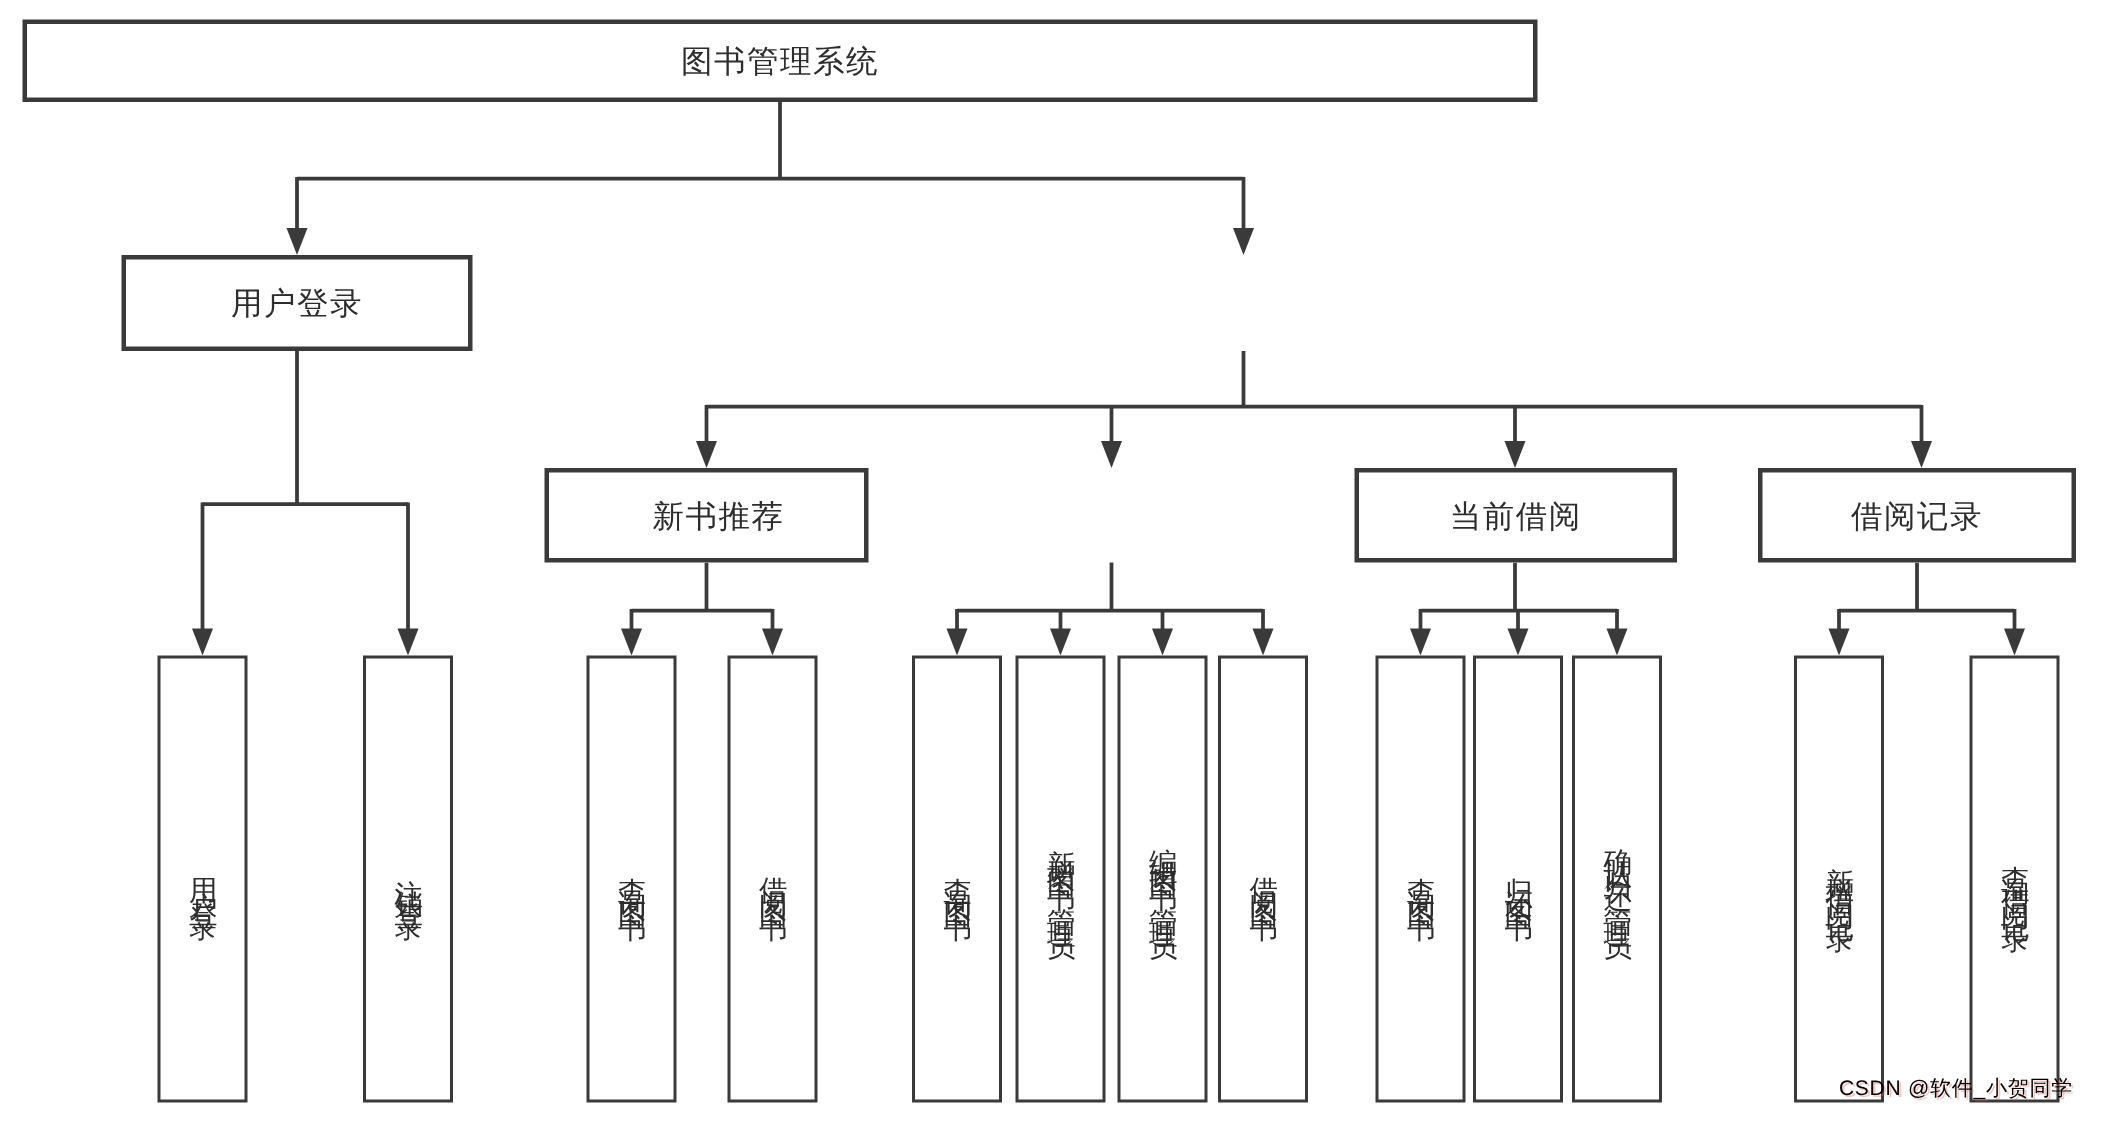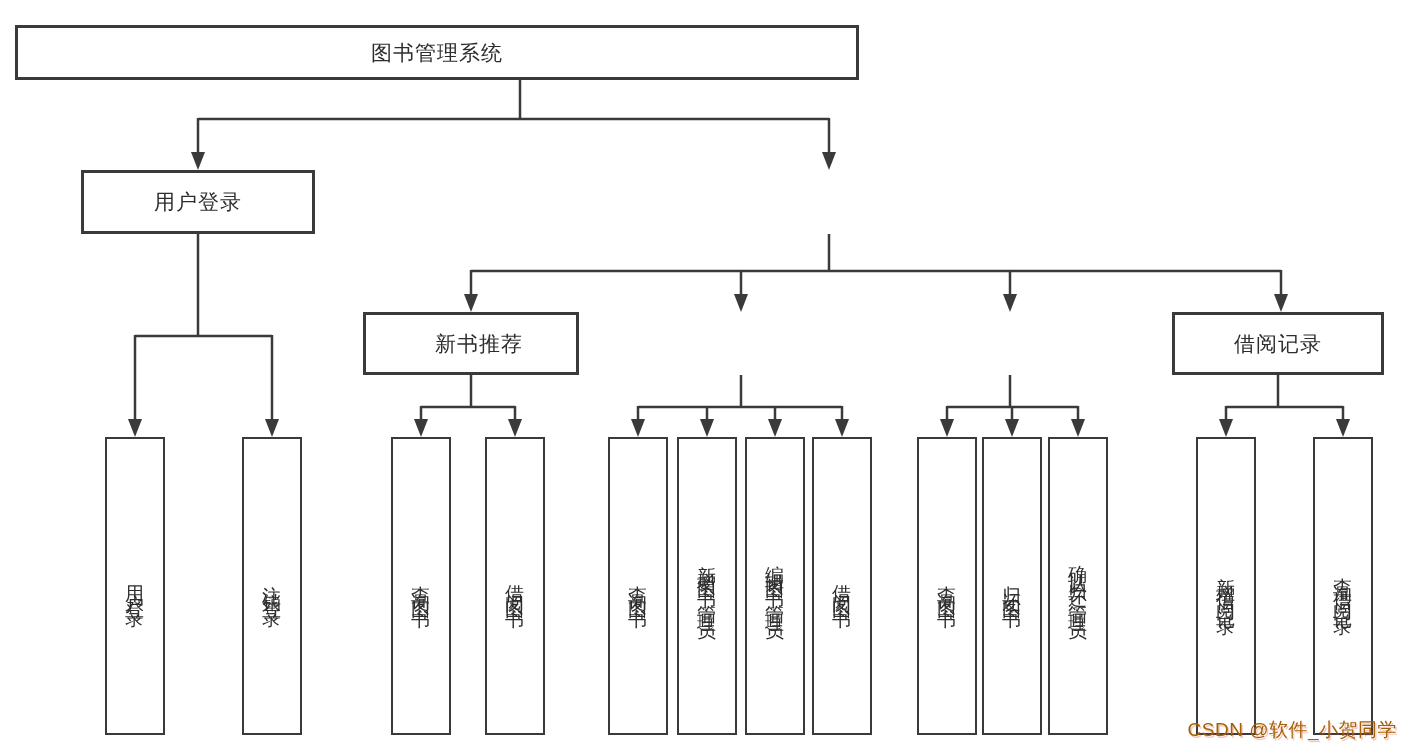--- a/index.html
+++ b/index.html
@@ -47,24 +47,24 @@
   }
   .leaf {
     top: 437px;
     width: 60px;
     height: 298px;
     border-width: 2.5px;
   }
   #watermark {
     position: absolute;
     top: 717px;
-    right: 8px;
+    right: 23px;
     z-index: 3;
-    font-size: 19px;
-    color: #a16207;
+    font-size: 14px;
+    color: #000000;
     text-shadow: 1.5px 1.5px 0 rgba(244, 90, 70, 0.35);
     white-space: nowrap;
     letter-spacing: 0.5px;
   }
 </style>
 </head>
 <body>
 
 <div id="canvas">
 
@@ -130,31 +130,34 @@
       <polygon points="768,419 782,419 775,437"></polygon>
       <polygon points="835,419 849,419 842,437"></polygon>
       <polygon points="940,419 954,419 947,437"></polygon>
       <polygon points="1005,419 1019,419 1012,437"></polygon>
       <polygon points="1071,419 1085,419 1078,437"></polygon>
       <polygon points="1219,419 1233,419 1226,437"></polygon>
       <polygon points="1336,419 1350,419 1343,437"></polygon>
     </g>
   </svg>
 
-  <div class="box" style="left:15px; top:25px; width:844px; height:55px;">
+  <div class="box" style="left:15px; top:13px; width:1010px; height:55px;">
     <span class="h-label">图书管理系统</span>
   </div>
 
   <div class="box" style="left:81px; top:170px; width:234px; height:64px;">
     <span class="h-label">用户登录</span>
   </div>
 
   <div class="box" style="left:363px; top:312px; width:216px; height:63px;padding-left:16px;">
     <span class="h-label">新书推荐</span>
   </div>
+  <div class="box" style="left:903px; top:312px; width:215px; height:63px;">
+    <span class="h-label">当前借阅</span>
+  </div>
   <div class="box" style="left:1172px; top:312px; width:212px; height:63px;">
     <span class="h-label">借阅记录</span>
   </div>
 
   <div class="box vbox leaf" style="left:105px;">
     <span class="v-label">用户登录</span>
   </div>
   <div class="box vbox leaf" style="left:242px;">
     <span class="v-label">注销登录</span>
   </div>

